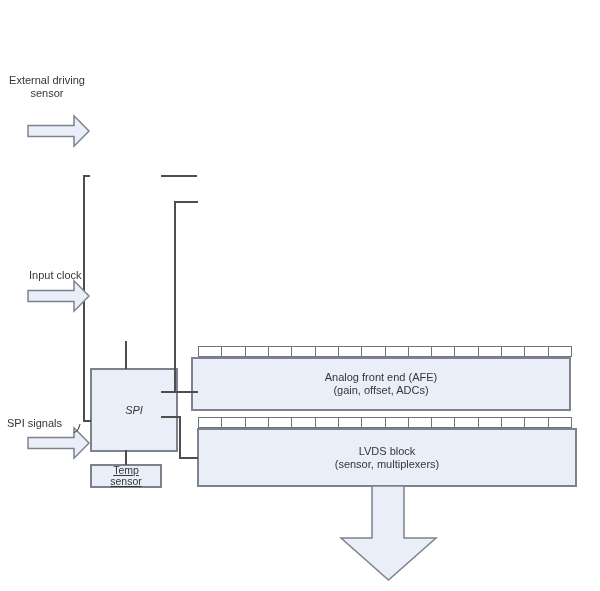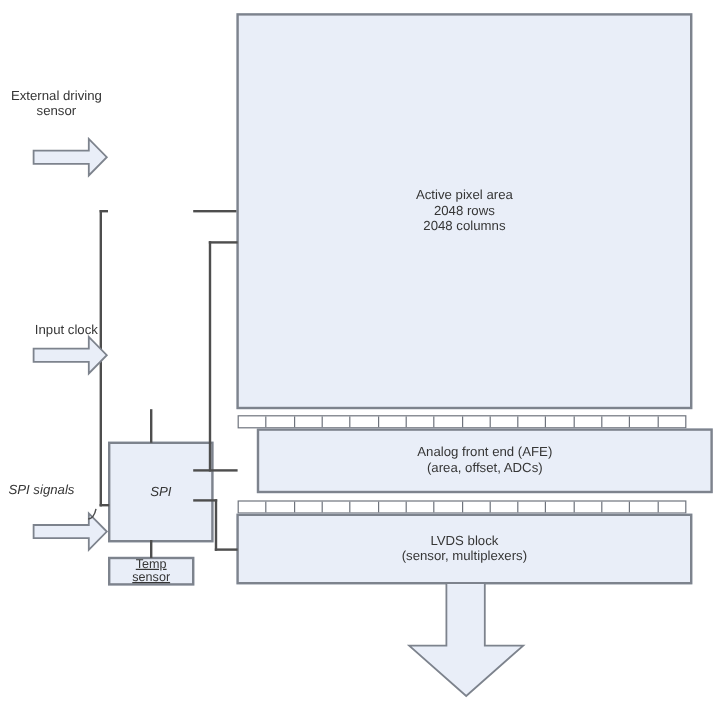--- a/index.html
+++ b/index.html
@@ -34,48 +34,43 @@
   }
   .label.center{text-align:center;white-space:normal;}
   svg.arrow{position:absolute;overflow:visible;}
 </style>
 </head>
 <body>
 
 <div class="canvas">
 
 
-  <div class="block" style="left:197px;top:11px;width:380px;height:330px;">
-    <div>Active pixel area</div>
-    <div>2048 rows</div>
-    <div>2048 columns</div>
-  </div>
 
   <div class="bus" style="left:198px;top:346px;width:374px;height:11px;">
       <div class="bus-cell"></div>
       <div class="bus-cell"></div>
       <div class="bus-cell"></div>
       <div class="bus-cell"></div>
       <div class="bus-cell"></div>
       <div class="bus-cell"></div>
       <div class="bus-cell"></div>
       <div class="bus-cell"></div>
       <div class="bus-cell"></div>
       <div class="bus-cell"></div>
       <div class="bus-cell"></div>
       <div class="bus-cell"></div>
       <div class="bus-cell"></div>
       <div class="bus-cell"></div>
       <div class="bus-cell"></div>
       <div class="bus-cell"></div>
     </div>
 
-  <div class="block" style="left:214px;top:357px;width:380px;height:54px;">
+  <div class="block" style="left:191px;top:357px;width:380px;height:54px;">
     <div>Analog front end (AFE)</div>
-    <div>(area, offset, ADCs)</div>
+    <div>(gain, offset, ADCs)</div>
   </div>
 
   <div class="bus" style="left:198px;top:417px;width:374px;height:11px;">
       <div class="bus-cell"></div>
       <div class="bus-cell"></div>
       <div class="bus-cell"></div>
       <div class="bus-cell"></div>
       <div class="bus-cell"></div>
       <div class="bus-cell"></div>
       <div class="bus-cell"></div>
@@ -137,16 +132,16 @@
     <polygon points="32,0 64,0 64,52 96,52 48.5,94 1,52 32,52" fill="var(--fill)" stroke="var(--border)" stroke-width="1.5"></polygon>
   </svg>
 
   <div class="label center" style="left:0px;top:74px;width:94px;">
     <div>External driving</div>
     <div>sensor</div>
   </div>
 
   <div class="label" style="left:29px;top:269px;text-align:right;">Input clock</div>
 
-  <div class="label" style="left:7px;top:403px;font-style:italic;">SPI signals</div>
+  <div class="label" style="left:7px;top:417px;">SPI signals</div>
 
 
 </div>
 
 </body></html>

